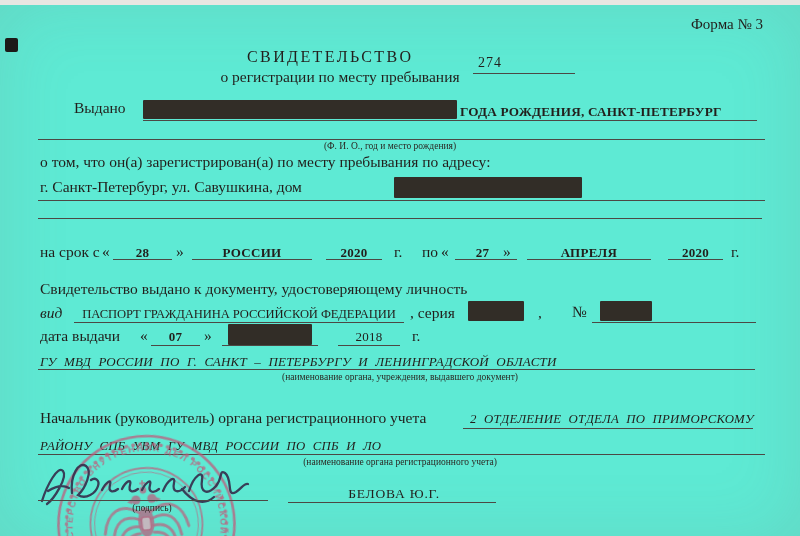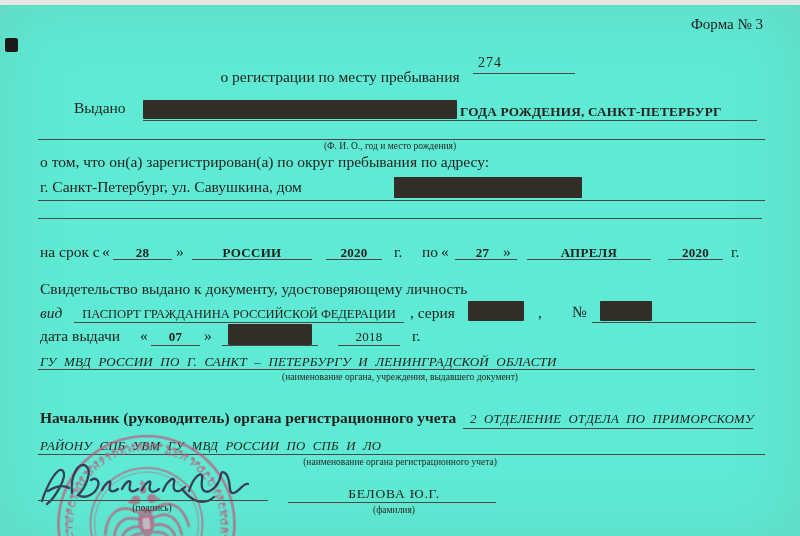--- a/index.html
+++ b/index.html
@@ -23,34 +23,35 @@
 </style>
 </head>
 <body>
 
 <div class="page">
 
   <div class="abs" style="left:5px;top:33px;width:13px;height:14px;background:#1c1a18;border-radius:2px;"></div>
 
   <div class="abs" style="right:37px;top:11px;font-size:15px;">Форма № 3</div>
 
+  <div class="abs" style="left:247px;top:43px;font-size:16px;letter-spacing:2.4px;">СВИДЕТЕЛЬСТВО</div>
 
   <div class="rule" style="left:473px;top:68px;width:102px;"></div>
   <div class="abs" style="left:478px;top:50px;font-size:14px;letter-spacing:1px;">274</div>
 
   <div class="abs" style="left:190px;top:63px;width:300px;text-align:center;font-size:15.5px;">о регистрации по месту пребывания</div>
 
   <div class="abs body15" style="left:74px;top:94px;">Выдано</div>
   <div class="bar" style="left:143px;top:95px;width:314px;height:19px;"></div>
   <div class="abs b" style="left:460px;top:99px;font-size:13.2px;letter-spacing:.2px;">ГОДА РОЖДЕНИЯ, САНКТ-ПЕТЕРБУРГ</div>
   <div class="rule" style="left:143px;top:115px;width:614px;"></div>
   <div class="rule" style="left:38px;top:134px;width:727px;"></div>
   <div class="abs cap ctr" style="left:180px;top:136px;width:420px;">(Ф. И. О., год и место рождения)</div>
 
-  <div class="abs body15" style="left:40px;top:148px;">о том, что он(а) зарегистрирован(а) по округ пребывания по адресу:</div>
+  <div class="abs body15" style="left:40px;top:148px;">о том, что он(а) зарегистрирован(а) по месту пребывания по адресу:</div>
   <div class="abs body15" style="left:40px;top:173px;">г. Санкт-Петербург, ул. Савушкина, дом</div>
   <div class="bar" style="left:394px;top:172px;width:188px;height:21px;"></div>
   <div class="rule" style="left:38px;top:195px;width:727px;"></div>
   <div class="rule" style="left:38px;top:213px;width:724px;"></div>
 
   <div class="abs body15" style="left:40px;top:238px;">на срок с</div>
   <div class="abs body15" style="left:102px;top:238px;">«</div>
   <div class="rule" style="left:113px;top:254px;width:59px;"></div>
   <div class="abs b val13 ctr" style="left:113px;top:240px;width:59px;">28</div>
   <div class="abs body15" style="left:176px;top:238px;">»</div>
@@ -90,21 +91,21 @@
   <div class="rule" style="left:222px;top:340px;width:96px;"></div>
   <div class="bar" style="left:228px;top:319px;width:84px;height:21px;"></div>
   <div class="rule" style="left:338px;top:340px;width:62px;"></div>
   <div class="abs val13 ctr" style="left:338px;top:324px;width:62px;">2018</div>
   <div class="abs body15" style="left:412px;top:322px;">г.</div>
 
   <div class="abs sp" style="left:40px;top:349px;font-size:13px;">ГУ МВД РОССИИ ПО Г. САНКТ – ПЕТЕРБУРГУ И ЛЕНИНГРАДСКОЙ ОБЛАСТИ</div>
   <div class="rule" style="left:38px;top:364px;width:717px;"></div>
   <div class="abs cap ctr" style="left:180px;top:367px;width:440px;">(наименование органа, учреждения, выдавшего документ)</div>
 
-  <div class="abs body15" style="left:40px;top:404px;font-weight:bold;">Начальник (руководитель) органа регистрационного учета</div>
+  <div class="abs body15" style="left:40px;top:404px;">Начальник (руководитель) органа регистрационного учета</div>
   <div class="rule" style="left:463px;top:423px;width:290px;"></div>
   <div class="abs sp" style="left:470px;top:407px;font-size:12.8px;">2 ОТДЕЛЕНИЕ ОТДЕЛА ПО ПРИМОРСКОМУ</div>
   <div class="abs sp" style="left:40px;top:434px;font-size:12.8px;">РАЙОНУ СПБ УВМ ГУ МВД РОССИИ ПО СПБ И ЛО</div>
   <div class="rule" style="left:38px;top:449px;width:727px;"></div>
   <div class="abs cap ctr" style="left:180px;top:452px;width:440px;">(наименование органа регистрационного учета)</div>
 
   <div class="stamp-wrap">
     <svg width="190" height="200" viewBox="-95 -95 190 200" xmlns="http://www.w3.org/2000/svg">
       <defs>
         <path id="arcTop" d="M -64,38 A 74,74 0 1 1 64,38" fill="none"></path>
@@ -164,15 +165,14 @@
         <path d="M 148,40 C 158,53 170,57 180,48"></path>
       </g>
     </svg>
   </div>
 
   <div class="rule" style="left:38px;top:495px;width:230px;"></div>
   <div class="abs cap ctr" style="left:92px;top:498px;width:120px;text-align:center;">(подпись)</div>
 
   <div class="abs ctr" style="left:290px;top:481px;width:208px;font-size:13.5px;letter-spacing:.8px;">БЕЛОВА Ю.Г.</div>
   <div class="rule" style="left:288px;top:497px;width:208px;"></div>
-  <div class="abs cap ctr" style="left:290px;top:500px;width:208px;">(фамилия)</div>
 
 </div>
 
 </body></html>

